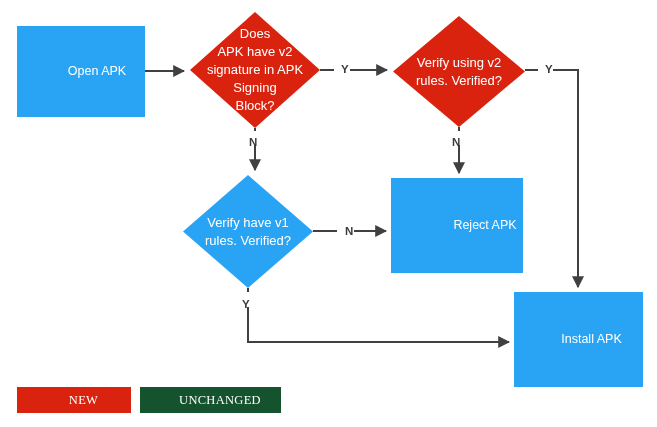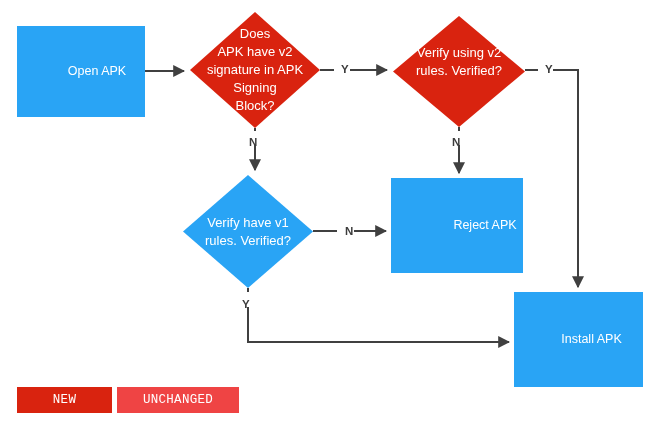--- a/index.html
+++ b/index.html
@@ -22,21 +22,22 @@
   }
   .diamond-label{font-size:13px;line-height:18px;}
   .legend-box{
     position:absolute;
     display:flex;
     align-items:center;
     justify-content:center;
     color:#ffffff;
     font-size:12.5px;
     letter-spacing:0.3px;
-    font-family:Liberation Mono, monospace;
+    font-family:Liberation Serif, serif;
+    padding-left:19px;
   }
   .edge-label{
     position:absolute;
     color:#3c3c3c;
     font-size:11.5px;
     font-weight:bold;
     font-family:"Liberation Sans",sans-serif;
     line-height:12px;
   }
 </style>
@@ -77,30 +78,30 @@
       <path d="M 248 288 L 248 292 M 248 307 L 248 342 L 509 342" marker-end="url(#arrow)"></path>
     </g>
   </svg>
 
   <div class="node-label" style="left: 33px; top: 26px; width: 128px; height: 91px;">Open APK</div>
   <div class="node-label diamond-label" style="left: 190px; top: 12px; width: 130px; height: 116px;">Does
 APK have v2
 signature in APK
 Signing
 Block?</div>
-  <div class="node-label diamond-label" style="left: 393px; top: 6px; width: 132px; height: 111px;">Verify using v2
+  <div class="node-label diamond-label" style="left: 393px; top: 16px; width: 132px; height: 111px;">Verify using v2
 rules. Verified?</div>
   <div class="node-label diamond-label" style="left: 183px; top: 175px; width: 130px; height: 113px;">Verify have v1
 rules. Verified?</div>
   <div class="node-label" style="left: 391px; top: 178px; width: 132px; height: 95px; margin-left: 28px;">Reject APK</div>
   <div class="node-label" style="left: 514px; top: 292px; width: 155px; height: 95px;">Install APK</div>
 
   <div class="edge-label" style="left: 341px; top: 63px;">Y</div>
   <div class="edge-label" style="left: 249px; top: 136px;">N</div>
   <div class="edge-label" style="left: 545px; top: 63px;">Y</div>
   <div class="edge-label" style="left: 452px; top: 136px;">N</div>
   <div class="edge-label" style="left: 345px; top: 225px;">N</div>
   <div class="edge-label" style="left: 242px; top: 298px;">Y</div>
 
   <div class="legend-box" style="left: 17px; top: 387px; width: 95px; height: 26px; background: rgb(217, 35, 15);">NEW</div>
-  <div class="legend-box" style="left: 117px; top: 387px; width: 122px; height: 26px; background: #ef4444;">UNCHANGED</div>
+  <div class="legend-box" style="left: 140px; top: 387px; width: 122px; height: 26px; background: #14532d;">UNCHANGED</div>
 
 </div>
 
 </body></html>

